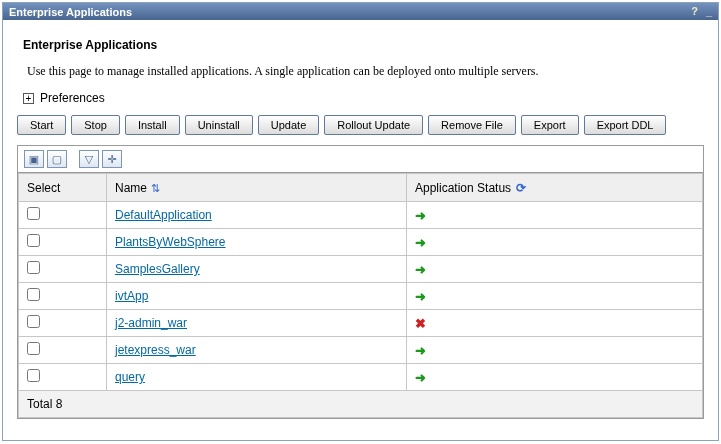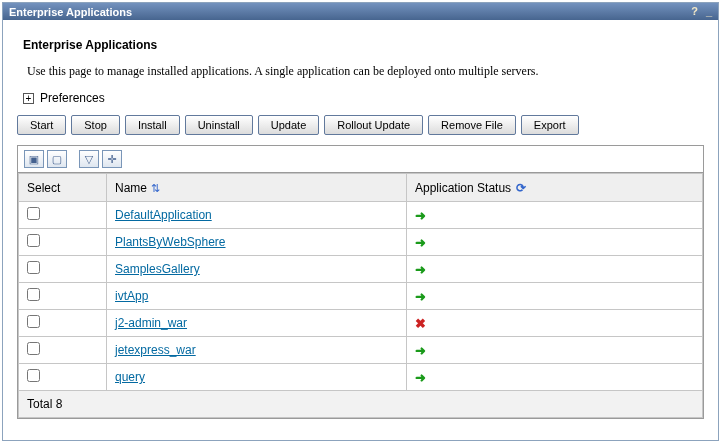--- a/index.html
+++ b/index.html
@@ -125,20 +125,21 @@
 
     <div class="button-bar" id="button-bar">
         <button class="ws-btn">Start</button>
         <button class="ws-btn">Stop</button>
         <button class="ws-btn">Install</button>
         <button class="ws-btn">Uninstall</button>
         <button class="ws-btn">Update</button>
         <button class="ws-btn">Rollout Update</button>
         <button class="ws-btn">Remove File</button>
         <button class="ws-btn">Export</button>
+        <button class="ws-btn">Export DDL</button>
       </div>
 
     <div class="table-frame">
 
       <div class="icon-strip" id="icon-strip">
           <span class="strip-icon">▣</span>
           <span class="strip-icon">▢</span>
           <span class="strip-gap"></span>
           <span class="strip-icon">▽</span>
           <span class="strip-icon">✛</span>

